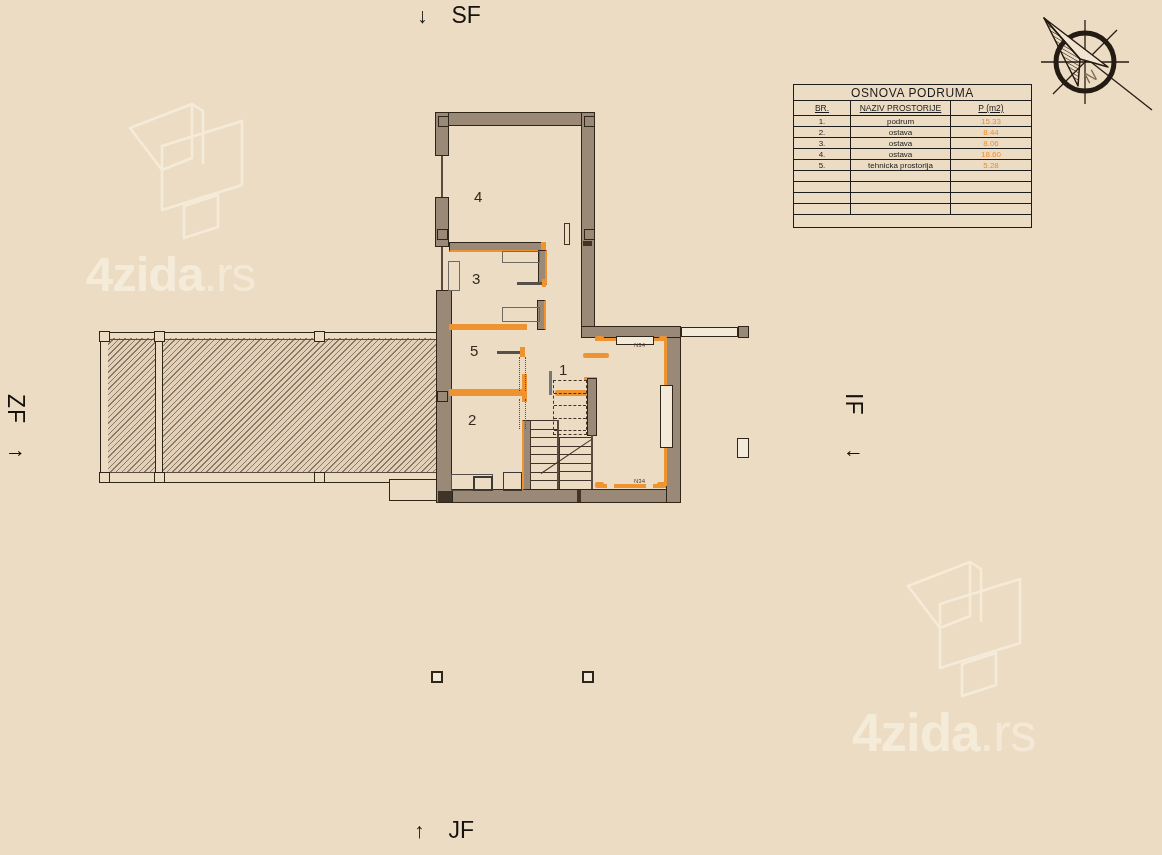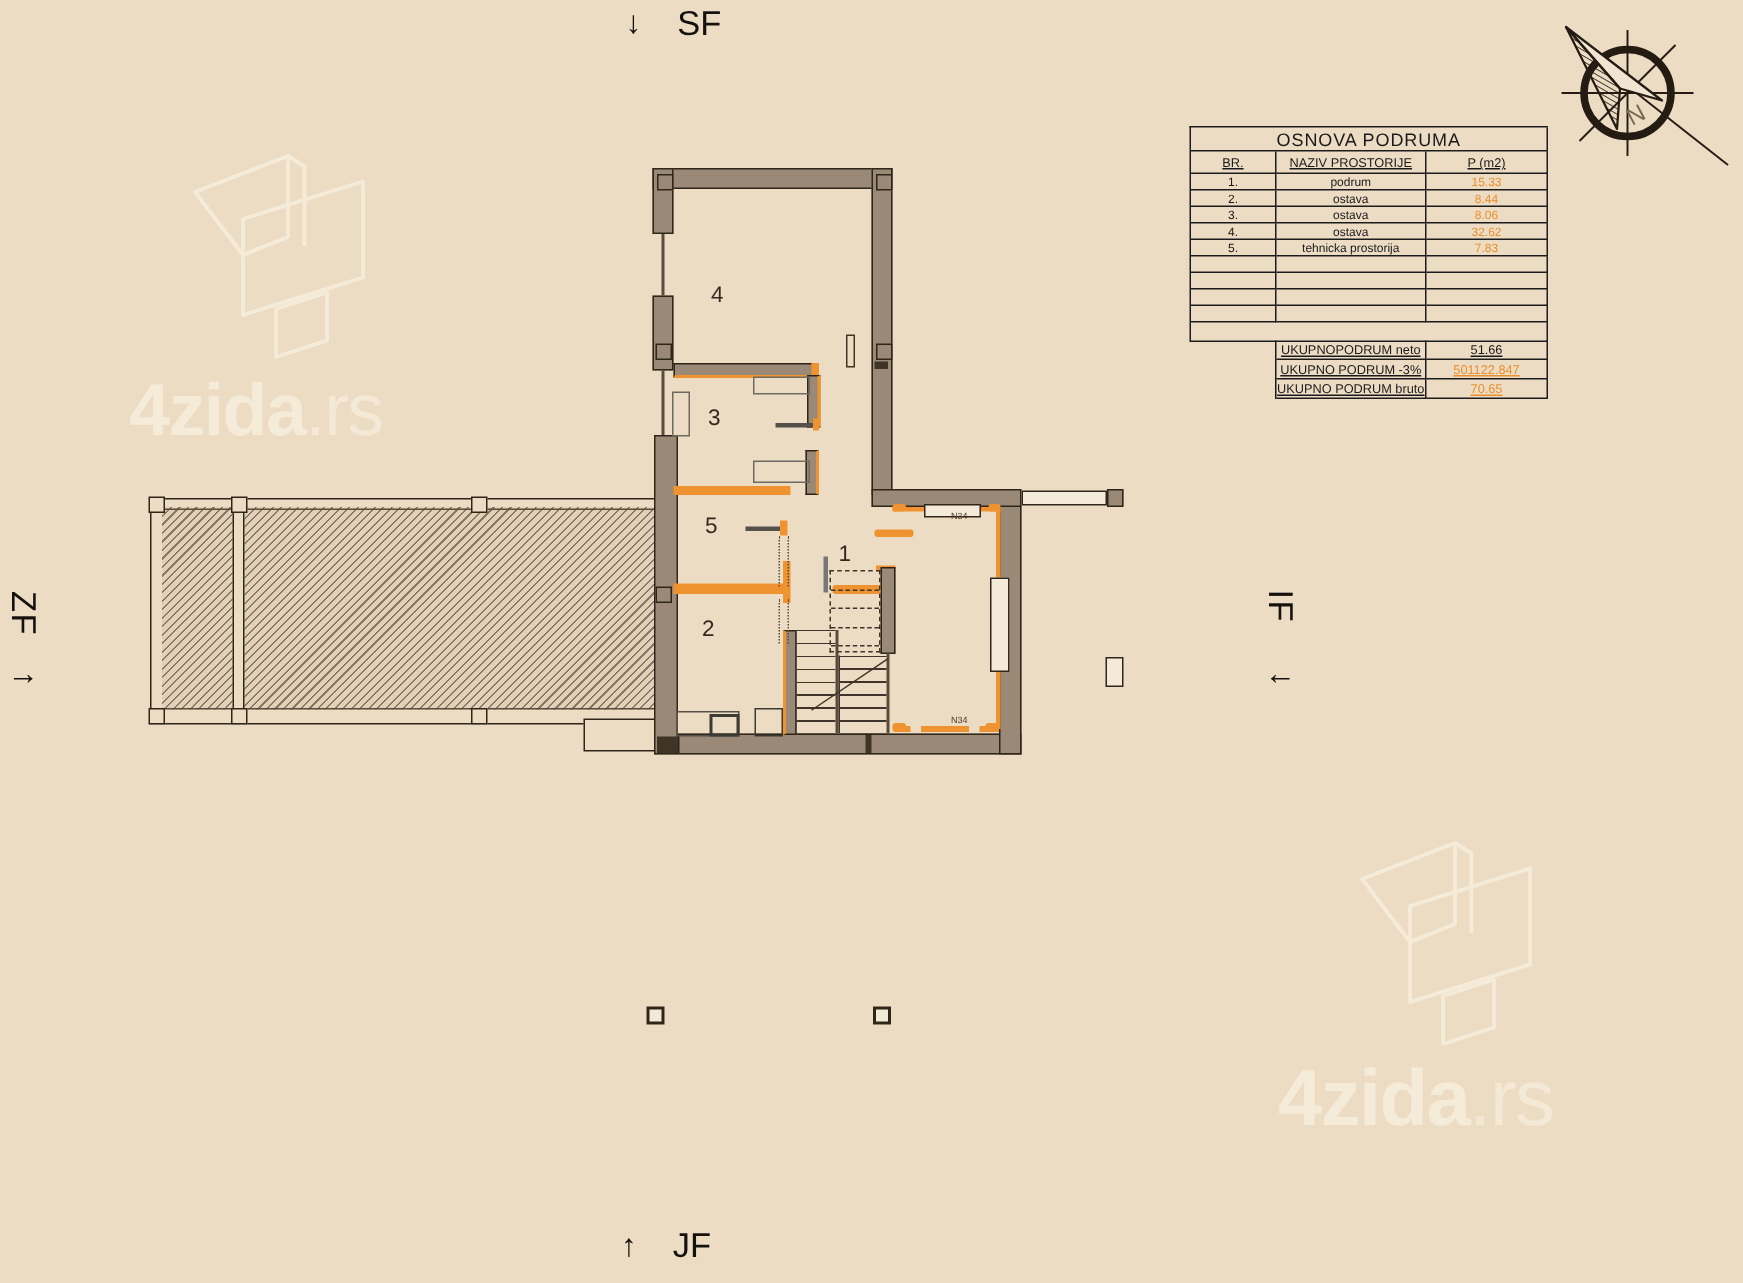--- a/index.html
+++ b/index.html
@@ -238,26 +238,26 @@
       <div class="tcell dt ov" style="width:81px;height:11px">8.44</div>
     </div>
     <div class="trow">
       <div class="tcell dt" style="width:57px;height:11px">3.</div>
       <div class="tcell dt" style="width:100px;height:11px">ostava</div>
       <div class="tcell dt ov" style="width:81px;height:11px">8.06</div>
     </div>
     <div class="trow">
       <div class="tcell dt" style="width:57px;height:11px">4.</div>
       <div class="tcell dt" style="width:100px;height:11px">ostava</div>
-      <div class="tcell dt ov" style="width:81px;height:11px">32.62</div>
+      <div class="tcell dt ov" style="width:81px;height:11px">18.60</div>
     </div>
     <div class="trow">
       <div class="tcell dt" style="width:57px;height:11px">5.</div>
       <div class="tcell dt" style="width:100px;height:11px">tehnicka prostorija</div>
-      <div class="tcell dt ov" style="width:81px;height:11px">7.83</div>
+      <div class="tcell dt ov" style="width:81px;height:11px">5.28</div>
     </div>
     <div class="trow">
       <div class="tcell" style="width:57px;height:11px"></div>
         <div class="tcell" style="width:100px;height:11px"></div>
         <div class="tcell" style="width:81px;height:11px"></div>
     </div>
     <div class="trow">
       <div class="tcell" style="width:57px;height:11px"></div>
         <div class="tcell" style="width:100px;height:11px"></div>
         <div class="tcell" style="width:81px;height:11px"></div>
@@ -269,28 +269,14 @@
     </div>
     <div class="trow">
       <div class="tcell" style="width:57px;height:11px"></div>
         <div class="tcell" style="width:100px;height:11px"></div>
         <div class="tcell" style="width:81px;height:11px"></div>
     </div>
     <div class="trow">
       <div class="tcell" style="width:238px;height:13px"></div>
     </div>
   </div>
-  <div class="abs" style="left:850px;top:227px;width:182px;border-left:1px solid #1c1c1c">
-    <div class="trow">
-      <div class="tcell hd" style="width:100px;height:13px">UKUPNOPODRUM neto</div>
-      <div class="tcell hd" style="width:81px;height:13px">51.66</div>
-    </div>
-    <div class="trow">
-      <div class="tcell hd" style="width:100px;height:13px">UKUPNO PODRUM -3%</div>
-      <div class="tcell hd ov" style="width:81px;height:13px">501122.847</div>
-    </div>
-    <div class="trow">
-      <div class="tcell hd" style="width:100px;height:13px">UKUPNO PODRUM bruto</div>
-      <div class="tcell hd ov" style="width:81px;height:13px">70.65</div>
-    </div>
-  </div>
 
 </div>
 
 </body></html>

